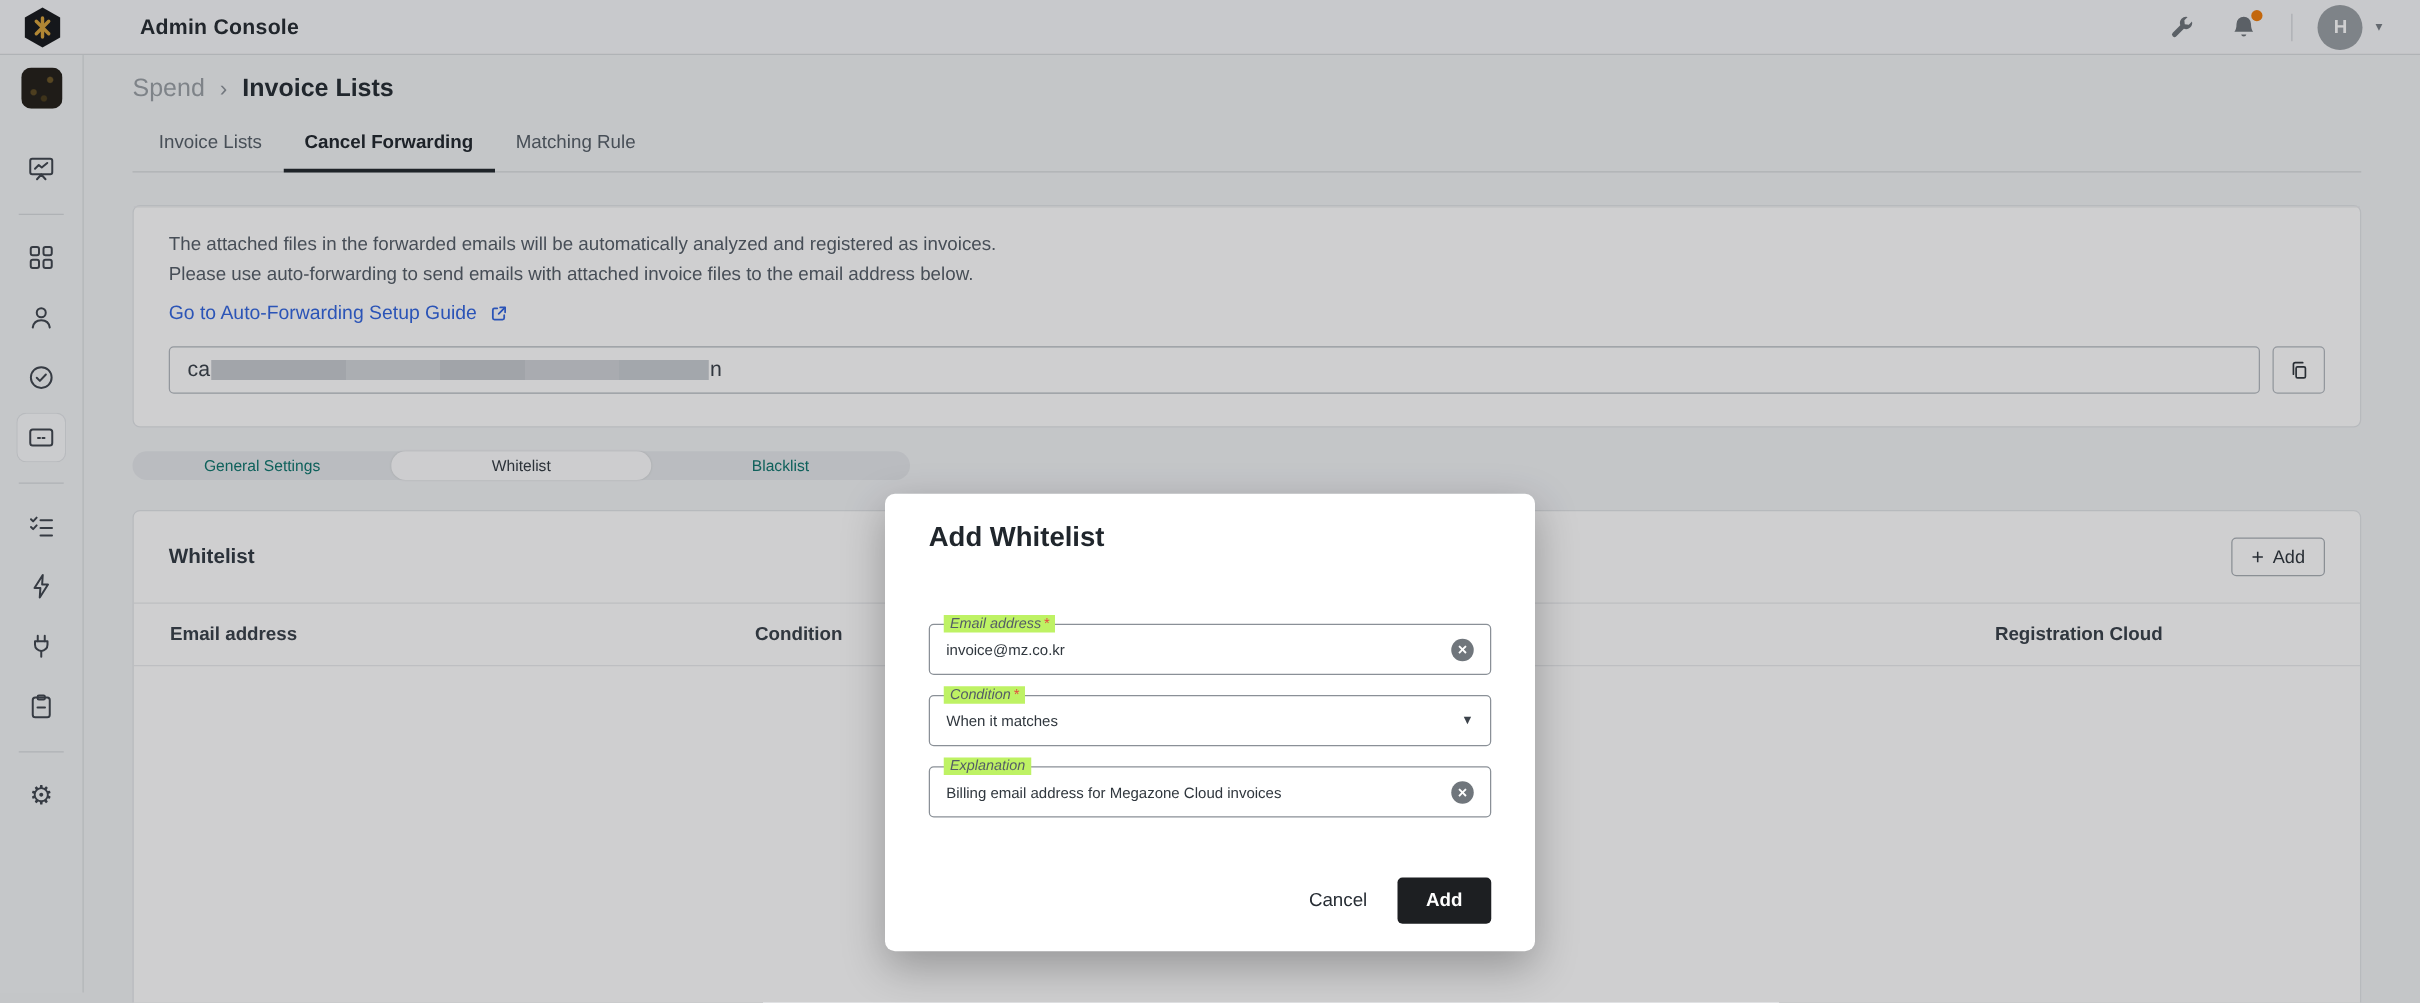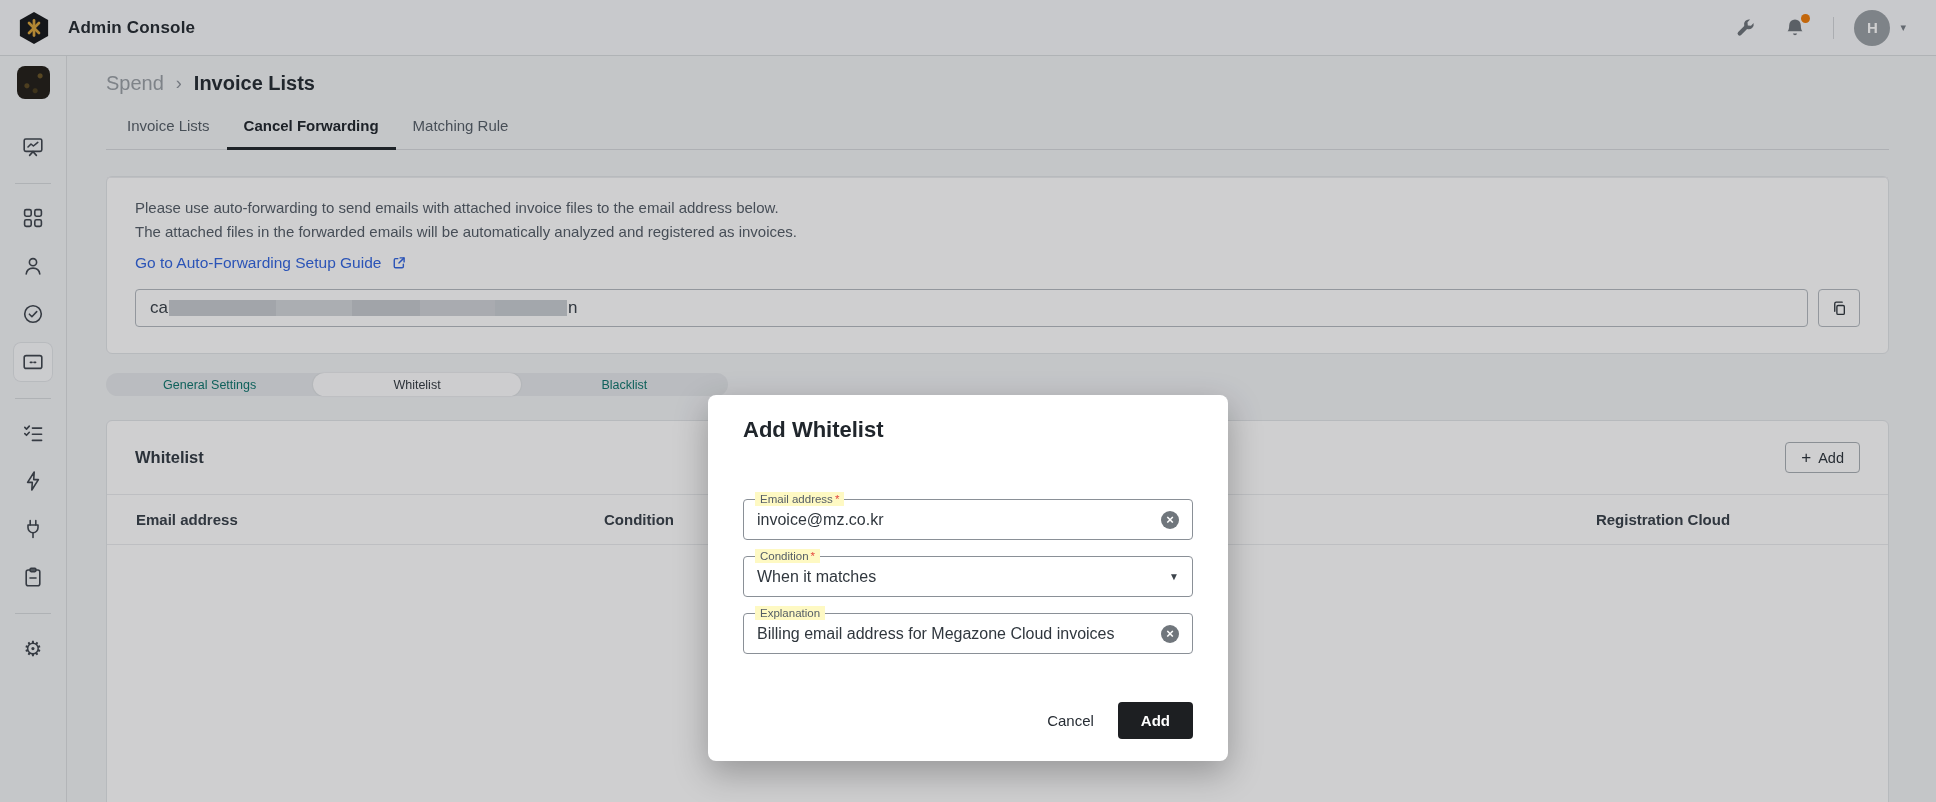--- a/index.html
+++ b/index.html
@@ -2,21 +2,21 @@
 <html><head>
 <meta charset="utf-8">
 <style>
   * { margin:0; padding:0; box-sizing:border-box; }
   html,body { width:1936px; height:802px; overflow:hidden; }
   body { font-family:"Liberation Sans", sans-serif; background:#f2f4f6; color:#30373e; }
   svg { display:block; }
   .ic { stroke:#40474f; stroke-width:1.6; fill:none; stroke-linecap:round; stroke-linejoin:round; }
 
   
-  .topbar { height:56px; background:#f7f8fa; border-bottom:1px solid #d9dcdf; display:flex; align-items:center; padding:0 30px 0 18px; position:relative; z-index:1; }
+  .topbar { height:44px; background:#f7f8fa; border-bottom:1px solid #d9dcdf; display:flex; align-items:center; padding:0 30px 0 18px; position:relative; z-index:1;gap:44px; }
   .logo { width:32px; height:34px; margin-right:18px; cursor:pointer; }
   .app-title { font-size:17px; font-weight:700; color:#262c33; letter-spacing:.2px; }
   .topbar-right { margin-left:auto; display:flex; align-items:center; }
   .top-icon { width:24px; height:24px; margin-left:26px; position:relative; cursor:pointer; }
   .dot { position:absolute; top:-2px; right:-3px; width:9px; height:9px; border-radius:50%; background:#f07d0a; }
   .top-divider { width:1px; height:22px; background:#d2d5d9; margin:0 20px 0 26px; }
   .avatar { width:36px; height:36px; border-radius:50%; background:#9aa0a5; color:#fff; font-size:15px; font-weight:700; display:flex; align-items:center; justify-content:center; cursor:pointer; }
   .avatar-caret { margin-left:10px; color:#7a8087; font-size:11px; cursor:pointer; }
 
   
@@ -71,23 +71,23 @@
   .th-cond { flex:1; }
   .th-date { width:450px; text-align:center; }
   .empty-wrap { padding-top:210px; text-align:center; }
 
   
   .dim { position:fixed; inset:0; background:rgba(15,17,20,.2); z-index:40; }
   .modal { position:fixed; z-index:50; top:395px; left:50%; transform:translateX(-50%); width:520px; background:#fff; border-radius:8px; box-shadow:0 12px 34px rgba(0,0,0,.28); padding:22px 35px; }
   .modal-title { font-size:22px; font-weight:700; color:#20262c; }
   .fields { margin-top:56px; }
   .field { position:relative; height:41px; border:1px solid #8a9097; border-radius:4px; display:flex; align-items:center; padding:0 13px; margin-bottom:16px; background:#fff; cursor:text; }
-  .field-label { position:absolute; top:-8px; left:11px; background:#fef9c3; padding:0 5px; font-size:11.5px; color:#545d66; line-height:14px; }
+  .field-label { position:absolute; top:-8px; left:11px; background:#bef264; padding:0 5px; font-size:11.5px; color:#545d66; line-height:14px;font-style:italic; }
   .req { color:#e5483f; margin-left:2px; }
-  .field-value { flex:1; font-size:16px; color:#30373e; white-space:nowrap; overflow:hidden; }
+  .field-value { flex:1; font-size:12px; color:#30373e; white-space:nowrap; overflow:hidden; }
   .clear-ic { width:18px; height:18px; border-radius:50%; background:#70767c; color:#fff; font-size:13px; font-weight:700; line-height:17px; text-align:center; cursor:pointer; flex:none; }
   .sel-caret { color:#3c434b; font-size:10px; cursor:pointer; flex:none; }
   .modal-actions { margin-top:48px; display:flex; justify-content:flex-end; align-items:center; gap:6px; }
   .cancel-btn { background:none; border:none; font-family:inherit; font-size:15px; color:#262c33; padding:9px 18px; cursor:pointer; }
   .modal-add-btn { background:#1d1f22; border:none; border-radius:4px; font-family:inherit; font-size:15px; font-weight:700; color:#fff; padding:10px 23px; cursor:pointer; }
 </style>
 </head>
 <body>
 
 <div class="app">
@@ -199,22 +199,22 @@
 
       <div class="tabs">
         <div class="tab">Invoice Lists</div>
         <div class="tab active">Cancel Forwarding</div>
         <div class="tab">Matching Rule</div>
       </div>
 
       <section class="card fw-card">
         <div class="card-divider"></div>
         <div class="fw-body">
+          <div class="fw-desc">The attached files in the forwarded emails will be automatically analyzed and registered as invoices.</div>
           <div class="fw-desc">Please use auto-forwarding to send emails with attached invoice files to the email address below.</div>
-          <div class="fw-desc">The attached files in the forwarded emails will be automatically analyzed and registered as invoices.</div>
           <div>
             <span class="guide-link">
               <span>Go to Auto-Forwarding Setup Guide</span>
               <svg class="ext" width="18" height="18" viewBox="0 0 24 24" stroke="#3366e0" stroke-width="1.9" fill="none" stroke-linecap="round" stroke-linejoin="round">
                 <path d="M10.4 6.2H7.4A1.7 1.7 0 0 0 5.7 7.9v8.7a1.7 1.7 0 0 0 1.7 1.7h8.7a1.7 1.7 0 0 0 1.7-1.7v-3"></path>
                 <path d="M13.5 5.2h5.3v5.3"></path>
                   <path d="M18.5 5.5 11.9 12.1"></path>
               </svg>
             </span>
           </div>

